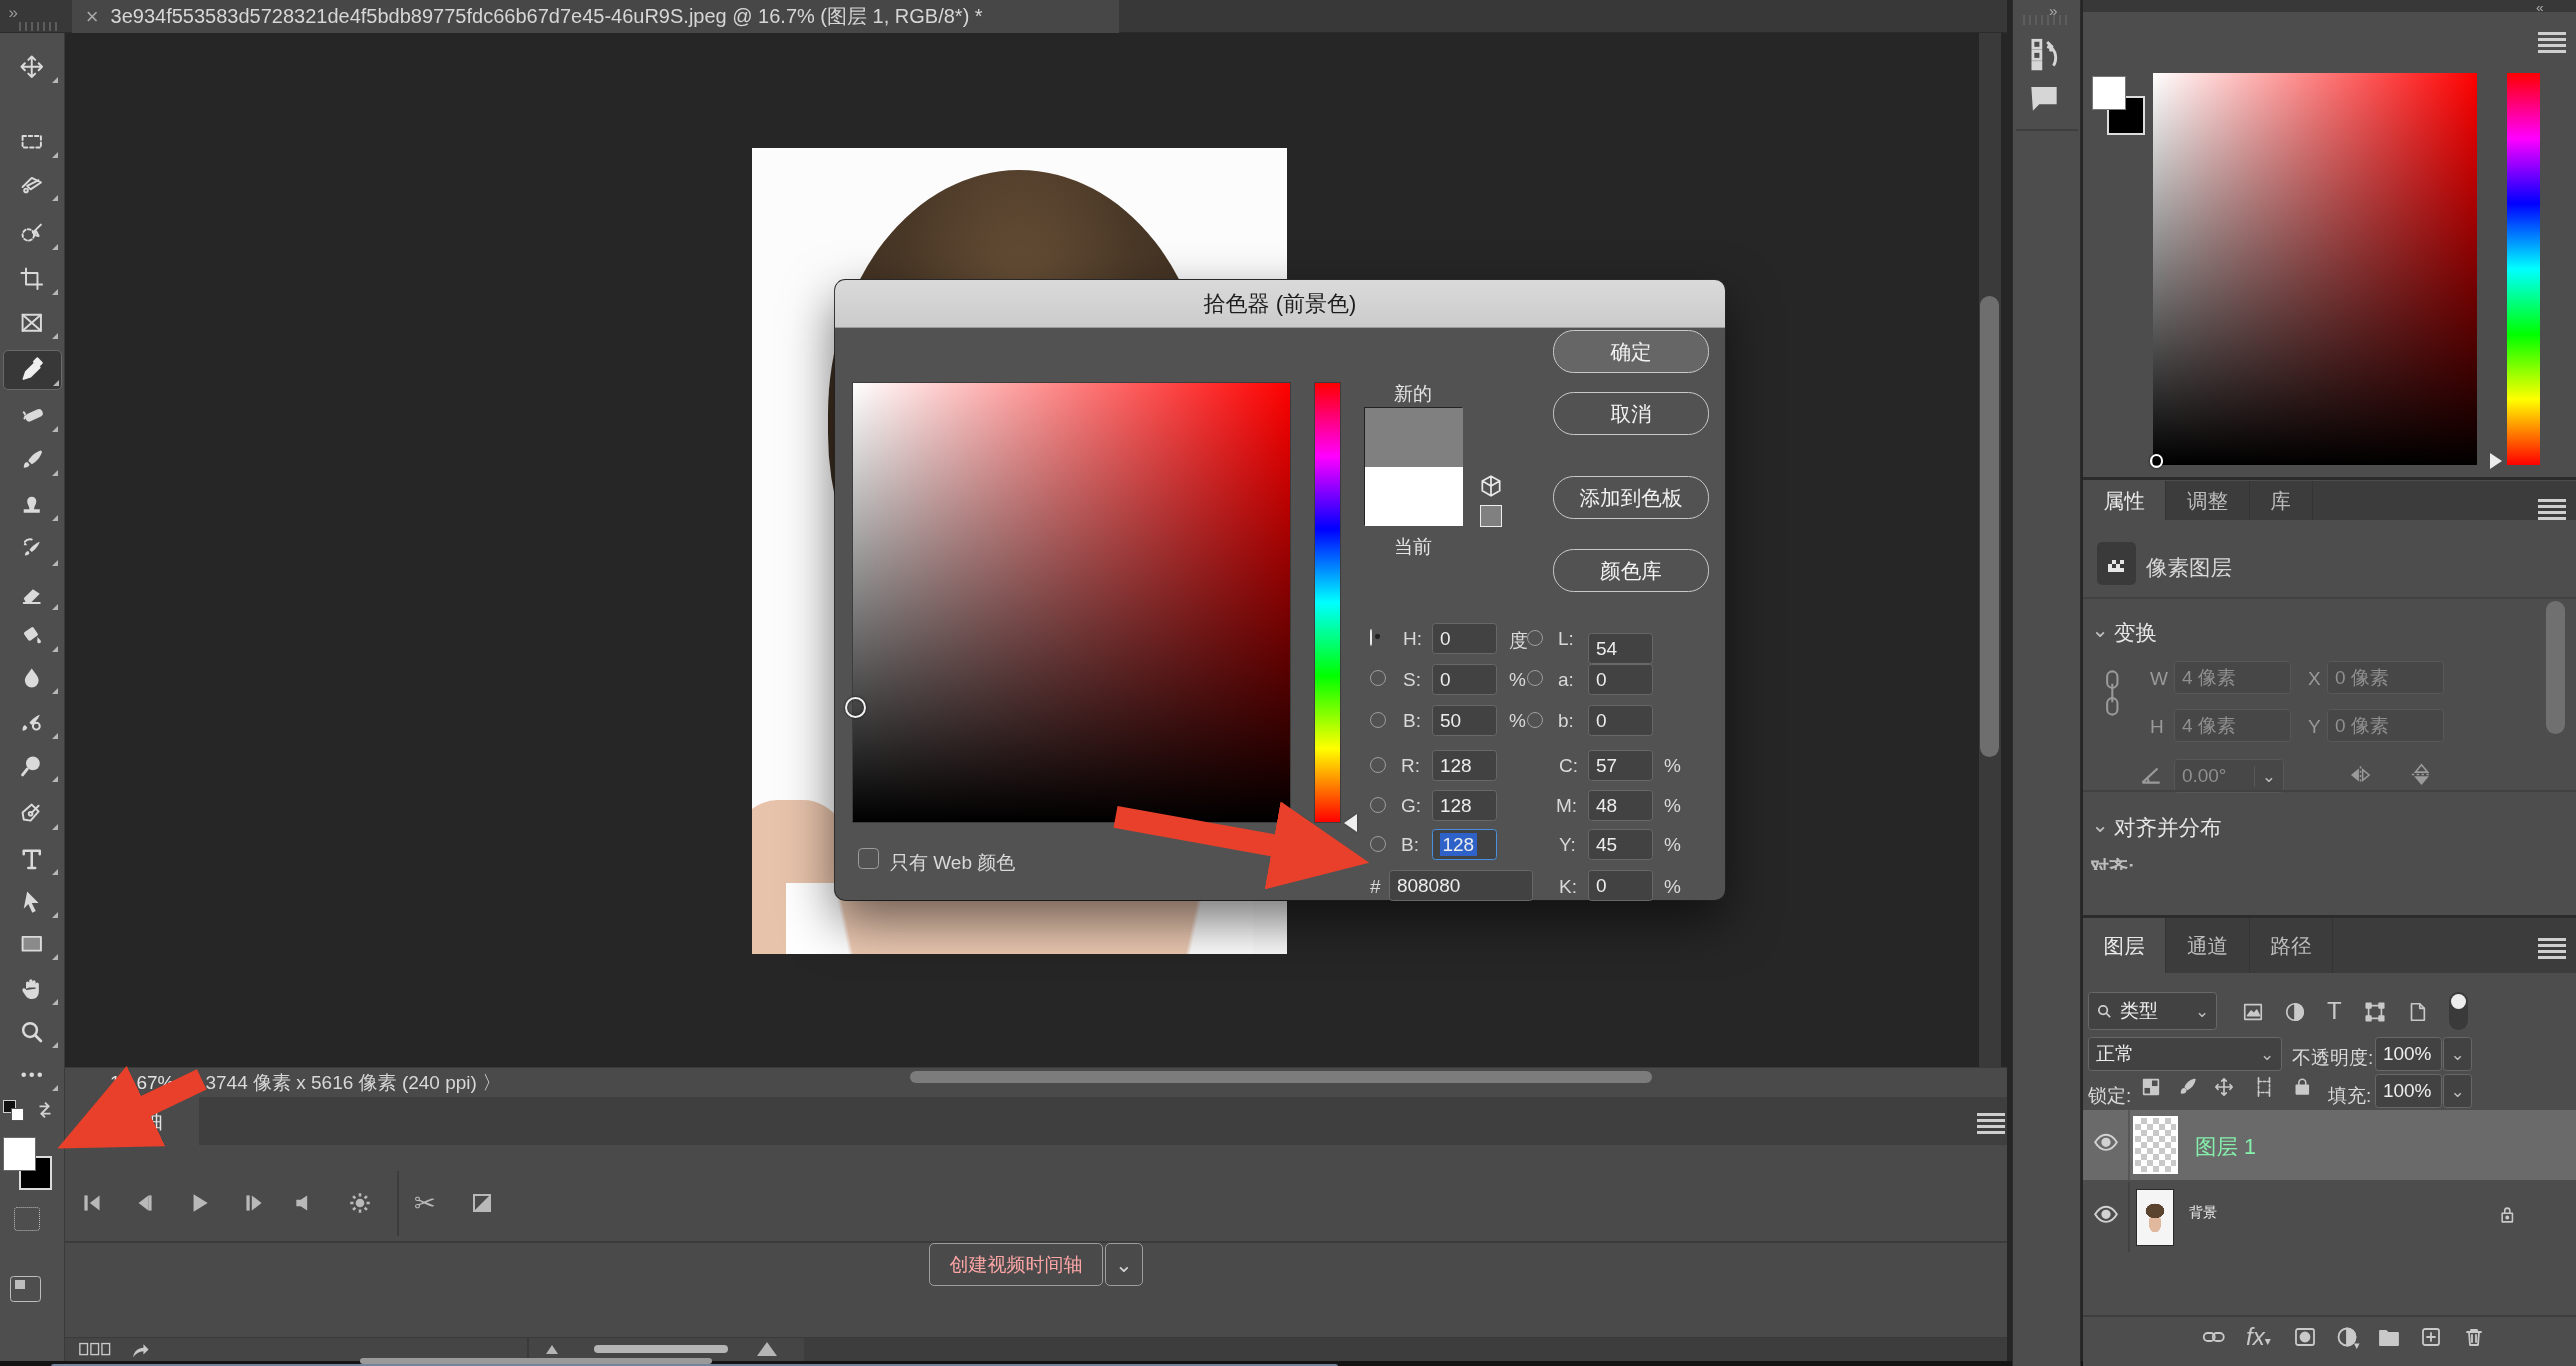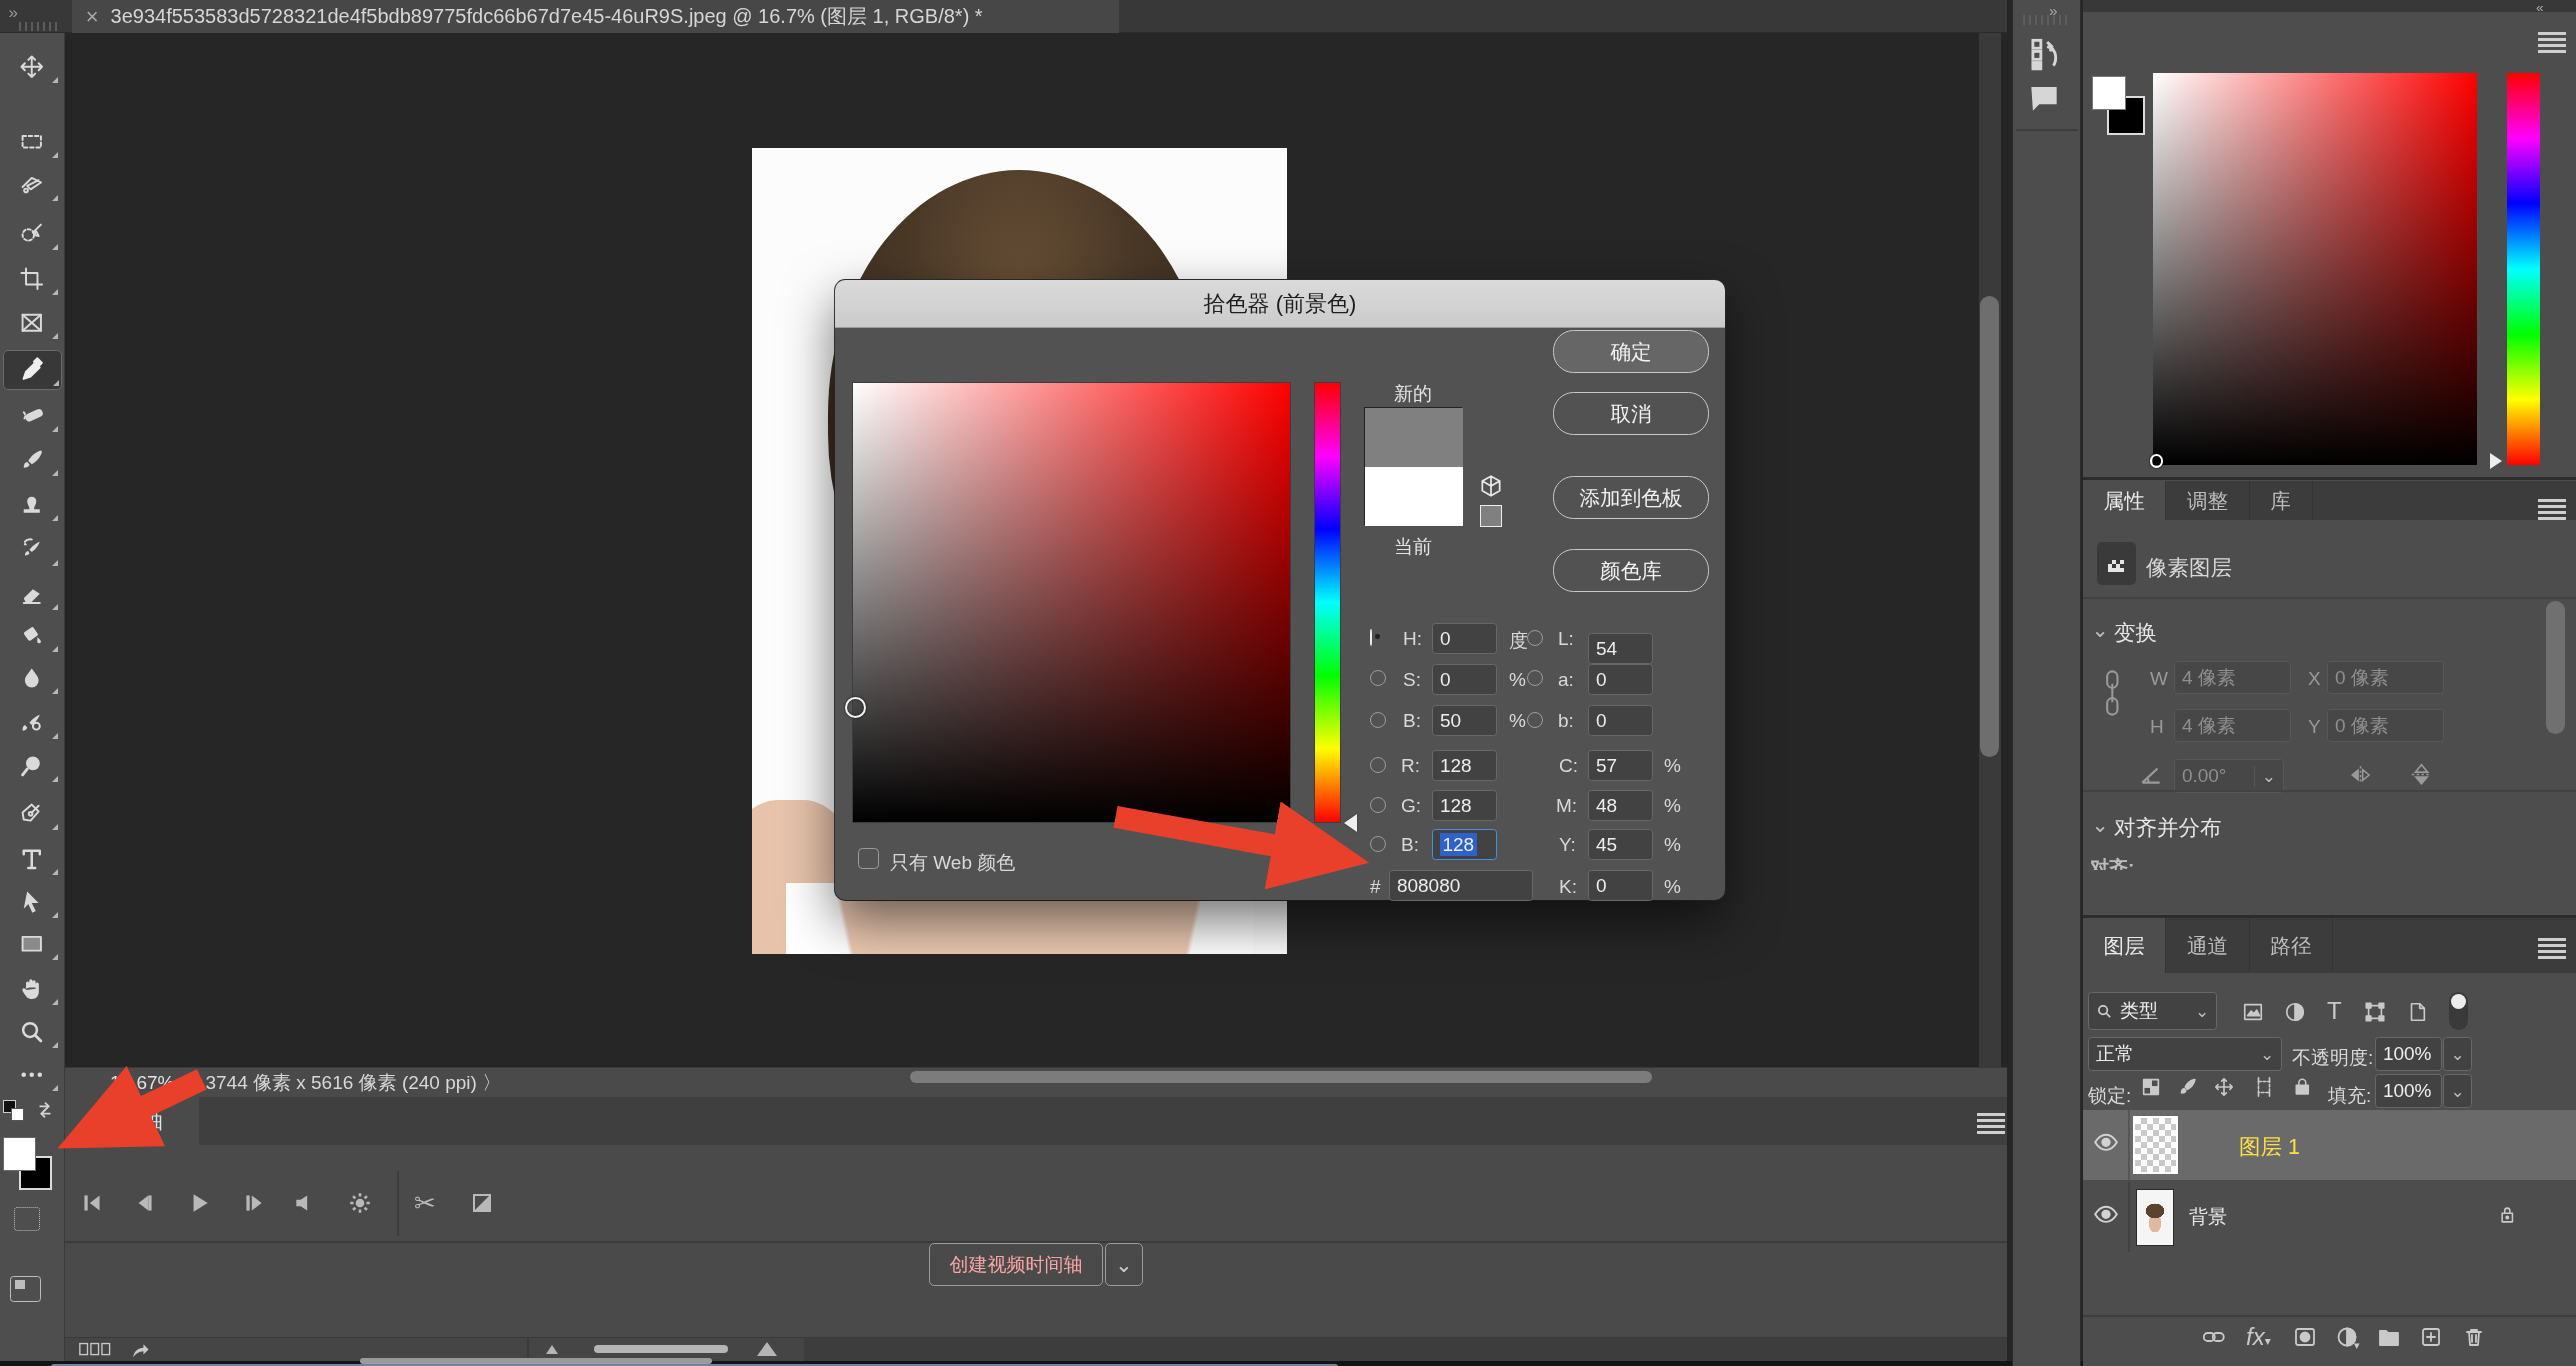--- a/index.html
+++ b/index.html
@@ -624,30 +624,30 @@
       <span class="chev">⌄</span>
     </div>
 
   <div class="r" style="left:0;top:1110px;width:493px;height:70px;background:#6a6a6a;">
     <span class="r eye" style="left:10.3px;top:22px;"><svg width="26" height="20.6" viewBox="0 0 24 18">
           <path d="M2 9c3-5 7-7 10-7s7 2 10 7c-3 5-7 7-10 7S5 14 2 9z"></path>
           <circle cx="12" cy="9" r="3.4" fill="#d2d2d2"></circle>
         </svg></span>
     <span class="r" style="left:45px;top:0;width:1.7px;height:70px;background:#575757;"></span>
     <span class="r checker" style="left:50px;top:6px;width:45px;height:58px;border:2.6px solid #fff;"></span>
-    <span class="r" style="left:112px;top:22px;font-size:21.5px;color:#fde047;margin-left:44px;">图层 1</span>
+    <span class="r" style="left:112px;top:22px;font-size:21.5px;color:#86efac;">图层 1</span>
   </div>
   <div class="r" style="left:0;top:1182px;width:493px;height:70px;">
     <span class="r eye" style="left:10.3px;top:22px;"><svg width="26" height="20.6" viewBox="0 0 24 18">
           <path d="M2 9c3-5 7-7 10-7s7 2 10 7c-3 5-7 7-10 7S5 14 2 9z"></path>
           <circle cx="12" cy="9" r="3.4" fill="#d2d2d2"></circle>
         </svg></span>
     <span class="r" style="left:45px;top:0;width:1.7px;height:70px;background:#424242;"></span>
     <span class="r minithumb" style="left:53px;top:6.9px;width:38px;height:57px;border:0.9px solid #2a2a2a;"></span>
-    <span class="r" style="left:106px;top:22px;font-size:19px;color:#e8e8e8;font-family:Liberation Mono, monospace;">背景</span>
+    <span class="r" style="left:106px;top:22px;font-size:14px;color:#e8e8e8;font-family:Liberation Mono, monospace;">背景</span>
     <span class="r bicon" style="left:414px;top:20.6px;"><svg width="20.6" height="24" viewBox="0 0 24 24">
           <rect x="6" y="10" width="12" height="10"></rect>
           <path d="M9 10V7a3 3 0 0 1 6 0v3"></path>
           <circle cx="12" cy="15" r="1.4" fill="#c9c9c9"></circle>
         </svg></span>
   </div>
 
   <div class="r" style="left:0;top:1315px;width:493px;height:1.7px;background:#3e3e3e;"></div>
   <span class="r bicon" style="left:117px;top:1325px;"><svg width="27.5" height="24" viewBox="0 0 24 24">
         <rect x="2" y="8" width="11" height="8" rx="4"></rect>

